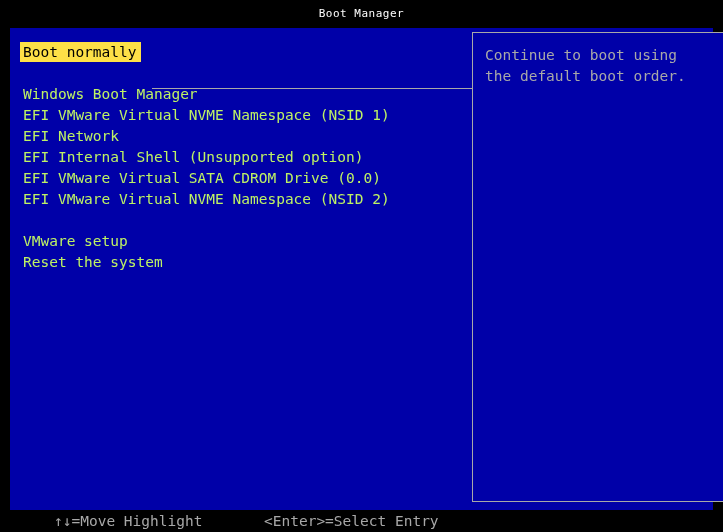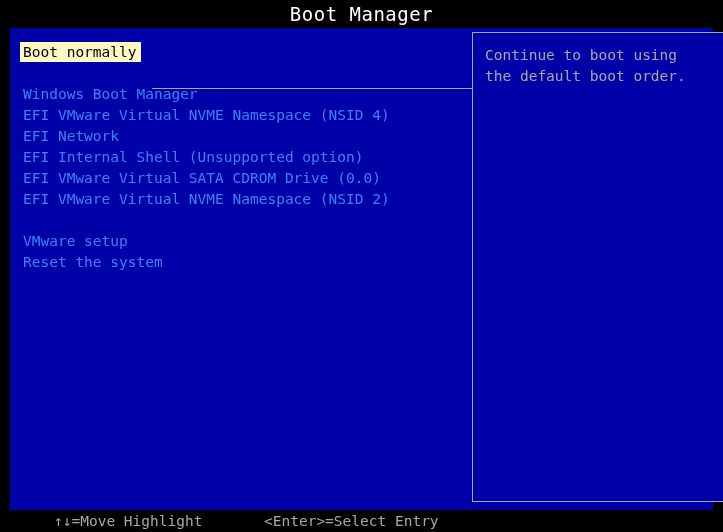--- a/index.html
+++ b/index.html
@@ -25,21 +25,21 @@
 
   
   .titlebar {
     position: absolute;
     left: 0;
     top: 0;
     width: 723px;
     height: 28px;
     background: #000000;
     color: #ffffff;
-    font-size: 19px;
+    font-size: 11px;
     line-height: 28px;
     text-align: center;
     letter-spacing: 0.5px;
     white-space: pre;
   }
 
   
   .canvas {
     position: absolute;
     left: 10px;
@@ -54,33 +54,33 @@
     position: absolute;
     left: 10px;
     top: 14px;
     width: 440px;
   }
 
   .menu-row {
     height: 21px;
     line-height: 21px;
     font-size: 14.5px;
-    color: #3b82f6;
+    color: #bef264;
     white-space: pre;
     padding-left: 3px;
     letter-spacing: 0px;
   }
 
   .menu-row.spacer {
     color: transparent;
   }
 
   .menu-row.selected {
     display: inline-block;
-    background: #fef9c3;
+    background: #fde047;
     color: #000000;
     padding-left: 3px;
     padding-right: 4px;
     height: 20px;
     line-height: 20px;
   }
 
   .selected-wrap {
     height: 21px;
     position: relative;
@@ -154,21 +154,21 @@
 
     <div class="menu">
 
       <div class="selected-wrap">
         <div class="menu-row selected">Boot normally</div>
       </div>
 
       <div class="menu-row spacer">&nbsp;</div>
 
       <div class="menu-row">Windows Boot Manager</div>
-      <div class="menu-row">EFI VMware Virtual NVME Namespace (NSID 4)</div>
+      <div class="menu-row">EFI VMware Virtual NVME Namespace (NSID 1)</div>
       <div class="menu-row">EFI Network</div>
       <div class="menu-row">EFI Internal Shell (Unsupported option)</div>
       <div class="menu-row">EFI VMware Virtual SATA CDROM Drive (0.0)</div>
       <div class="menu-row">EFI VMware Virtual NVME Namespace (NSID 2)</div>
 
       <div class="menu-row spacer">&nbsp;</div>
 
       <div class="menu-row">VMware setup</div>
       <div class="menu-row">Reset the system</div>
 

